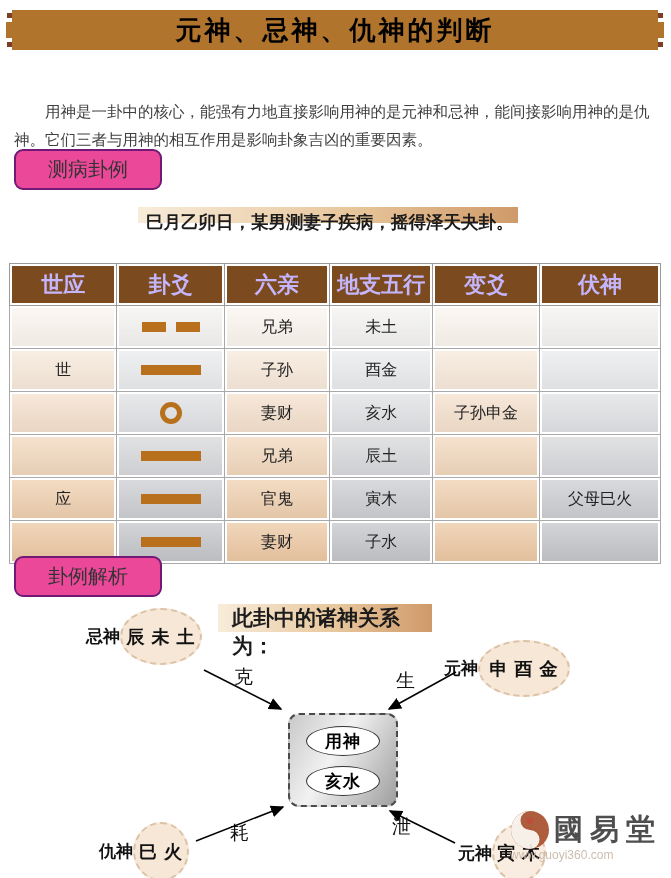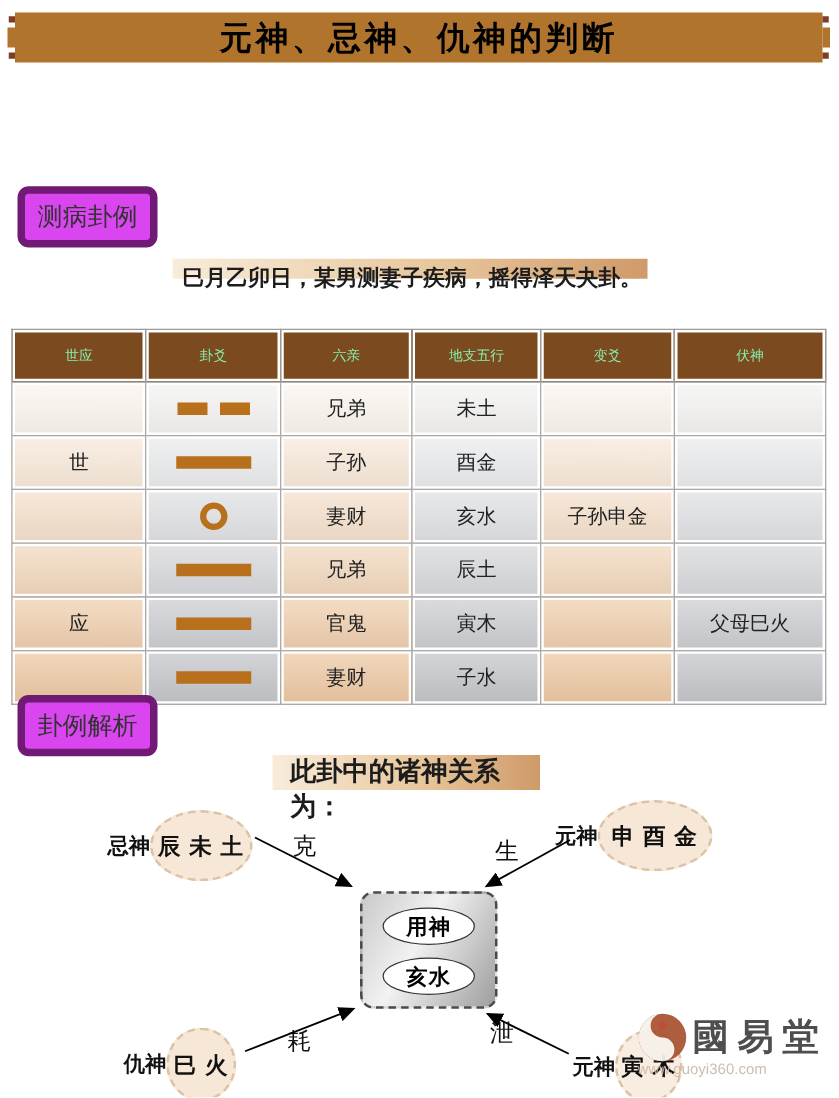--- a/index.html
+++ b/index.html
@@ -15,56 +15,56 @@
   .orn.tl{left:-5px;top:3px;} .orn.bl{left:-5px;bottom:3px;}
   .orn.tr{right:-5px;top:3px;} .orn.br{right:-5px;bottom:3px;}
   .tab{position:absolute;background:#b0742d;width:6px;height:16px;top:12px;}
   .tab.l{left:-6px;} .tab.r{right:-6px;}
 
   
   .intro{position:absolute;left:14px;top:82px;width:644px;font-size:15.5px;line-height:28px;
          text-indent:2em;color:#3f3f3f;}
 
   
-  .sec-label{position:absolute;display:inline-block;padding:5px 10px;font-size:20px;color:#333;
-             background:#d946ef;border:6px solid #701a75;border-radius:9px;
+  .sec-label{position:absolute;display:inline-block;padding:5px 32px;font-size:20px;color:#333;
+             background:#ec4899;border:2px solid #701a75;border-radius:9px;
              font-family:"Liberation Serif",serif;}
   .sec-label.one{left:14px;top:149px;}
   .sec-label.two{left:14px;top:556px;}
 
   
   .strip{position:absolute;height:16px;line-height:30px;font-family:"Liberation Sans",sans-serif;
          font-weight:bold;color:#1c1c1c;background:linear-gradient(90deg,#f8ecda 0%,#e8c79d 55%,#cf9a69 100%);}
   .strip.one{left:138px;top:207px;width:372px;font-size:17.5px;padding-left:8px;}
   .strip.two{left:218px;top:604px;width:200px;font-size:21px;padding-left:14px;height:28px;line-height:28px;}
 
   
   table.hex{position:absolute;left:9px;top:263px;width:652px;border-collapse:collapse;table-layout:fixed;}
-  table.hex th{background:#7b4a1f;color:#86efac;font-family:"Liberation Sans",sans-serif;
-               font-weight:normal;font-size:11px;height:39px;border:1px solid #9a9a9a;
+  table.hex th{background:#7b4a1f;color:#c4b5fd;font-family:"Liberation Sans",sans-serif;
+               font-weight:bold;font-size:22px;height:39px;border:1px solid #9a9a9a;
                box-shadow:inset 0 0 0 2px #fff;}
   table.hex td{height:40px;text-align:center;font-size:16px;color:#222;border:1px solid #a9a9a9;
                box-shadow:inset 0 0 0 2px #fff;background-image:linear-gradient(rgba(255,255,255,.28),rgba(0,0,0,.05));}
   .row0 td.peach{background-color:#fbf5ee;} .row0 td.gray{background-color:#f4f3f2;}
   .row1 td.peach{background-color:#f8e9da;} .row1 td.gray{background-color:#eaebed;}
   .row2 td.peach{background-color:#f5e0cc;} .row2 td.gray{background-color:#e0e1e4;}
   .row3 td.peach{background-color:#f2d8bd;} .row3 td.gray{background-color:#d7d8db;}
   .row4 td.peach{background-color:#efcfae;} .row4 td.gray{background-color:#cccdd1;}
   .row5 td.peach{background-color:#edc8a2;} .row5 td.gray{background-color:#c3c5c9;}
   .solid{width:60px;height:10px;background:#b8701d;margin:0 auto;}
   .broken{display:flex;justify-content:center;gap:10px;}
   .broken span{width:24px;height:10px;background:#b8701d;}
   .circle-mark{width:12px;height:12px;border:5px solid #b8701d;border-radius:50%;margin:0 auto;}
 
   
   .node{position:absolute;display:flex;align-items:center;font-family:"Liberation Sans",sans-serif;
         font-weight:bold;font-size:17px;color:#111;white-space:nowrap;}
   .bubble{background:#f7e7d7;border:2px dashed #dcc2a6;border-radius:50%;display:flex;
           align-items:center;justify-content:center;font-size:18px;letter-spacing:1px;}
-  .node.tl{left:86px;top:648px;text-align:center;}  .node.tl .bubble{width:78px;height:53px;}
+  .node.tl{left:86px;top:608px;text-align:center;}  .node.tl .bubble{width:78px;height:53px;}
   .node.tr{left:444px;top:640px;} .node.tr .bubble{width:88px;height:53px;}
   .node.bl{left:99px;top:822px;}  .node.bl .bubble{width:52px;height:55px;}
   .node.br{left:458px;top:824px;} .node.br .bubble{width:50px;height:54px;background:rgba(247,231,215,.75);}
 
   .center-box{position:absolute;left:288px;top:713px;width:110px;height:94px;border:2px dashed #4a4a4a;
               border-radius:11px;background:linear-gradient(120deg,#c9c9c9 0%,#f2f2f2 42%,#9e9e9e 100%);
               box-sizing:border-box;}
   .oval{position:absolute;left:50%;transform:translateX(-50%);width:72px;height:28px;background:#fff;
         border:1px solid #333;border-radius:50%;display:flex;align-items:center;justify-content:center;
         font-family:"Liberation Sans",sans-serif;font-weight:bold;font-size:17px;letter-spacing:1px;color:#000;}
@@ -93,20 +93,21 @@
   <div class="title-bar">
     <span class="orn tl"></span>
     <span class="orn bl"></span>
     <span class="orn tr"></span>
     <span class="orn br"></span>
     <span class="tab l"></span>
     <span class="tab r"></span>
     <span class="title">元神、忌神、仇神的判断</span>
   </div>
 
+  <p class="intro">用神是一卦中的核心，能强有力地直接影响用神的是元神和忌神，能间接影响用神的是仇神。它们三者与用神的相互作用是影响卦象吉凶的重要因素。</p>
 
   <div class="sec-label one">测病卦例</div>
   <div class="strip one">巳月乙卯日，某男测妻子疾病，摇得泽天夬卦。</div>
 
   <table class="hex">
     <colgroup>
       <col style="width:16.5%">
         <col style="width:16.5%">
         <col style="width:16.2%">
       <col style="width:15.8%">

